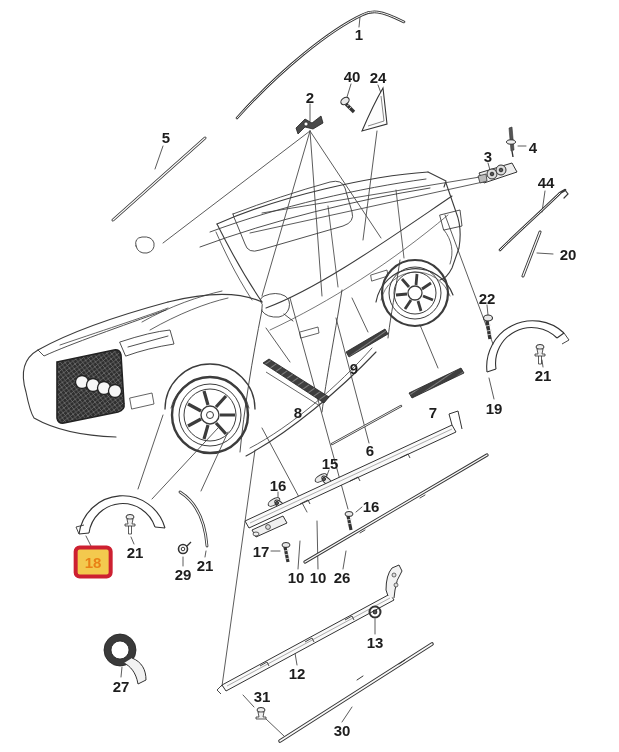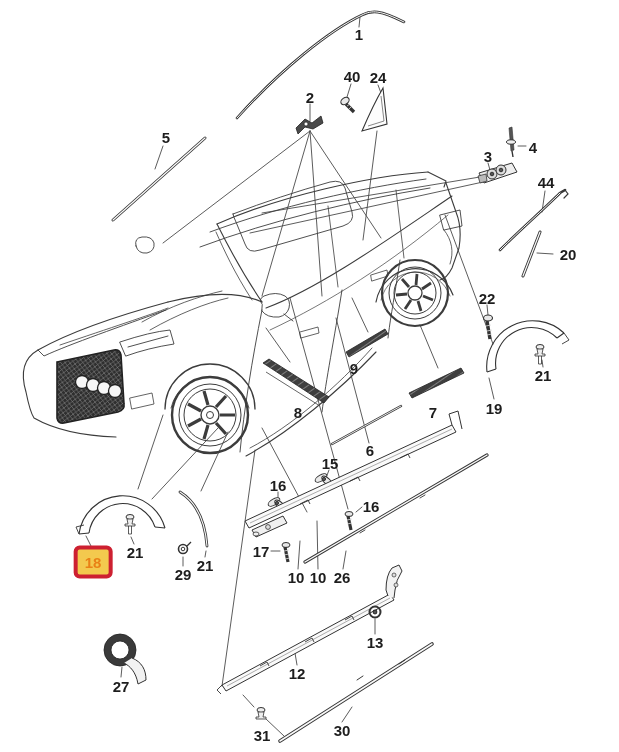--- a/index.html
+++ b/index.html
@@ -333,15 +333,15 @@
 <span class="callout" style="left:543px;top:375px">21</span>
 <span class="callout" style="left:487px;top:298px">22</span>
 <span class="callout" style="left:546px;top:182px">44</span>
 <span class="callout" style="left:378px;top:77px">24</span>
 <span class="callout" style="left:352px;top:76px">40</span>
 <span class="callout" style="left:342px;top:577px">26</span>
 <span class="callout" style="left:121px;top:686px">27</span>
 <span class="callout" style="left:205px;top:565px">21</span>
 <span class="callout" style="left:183px;top:574px">29</span>
 <span class="callout" style="left:342px;top:730px">30</span>
-<span class="callout" style="left:262px;top:735px">31</span>
+<span class="callout" style="left:262px;top:696px">31</span>
 
 </div>
 
 </body></html>

